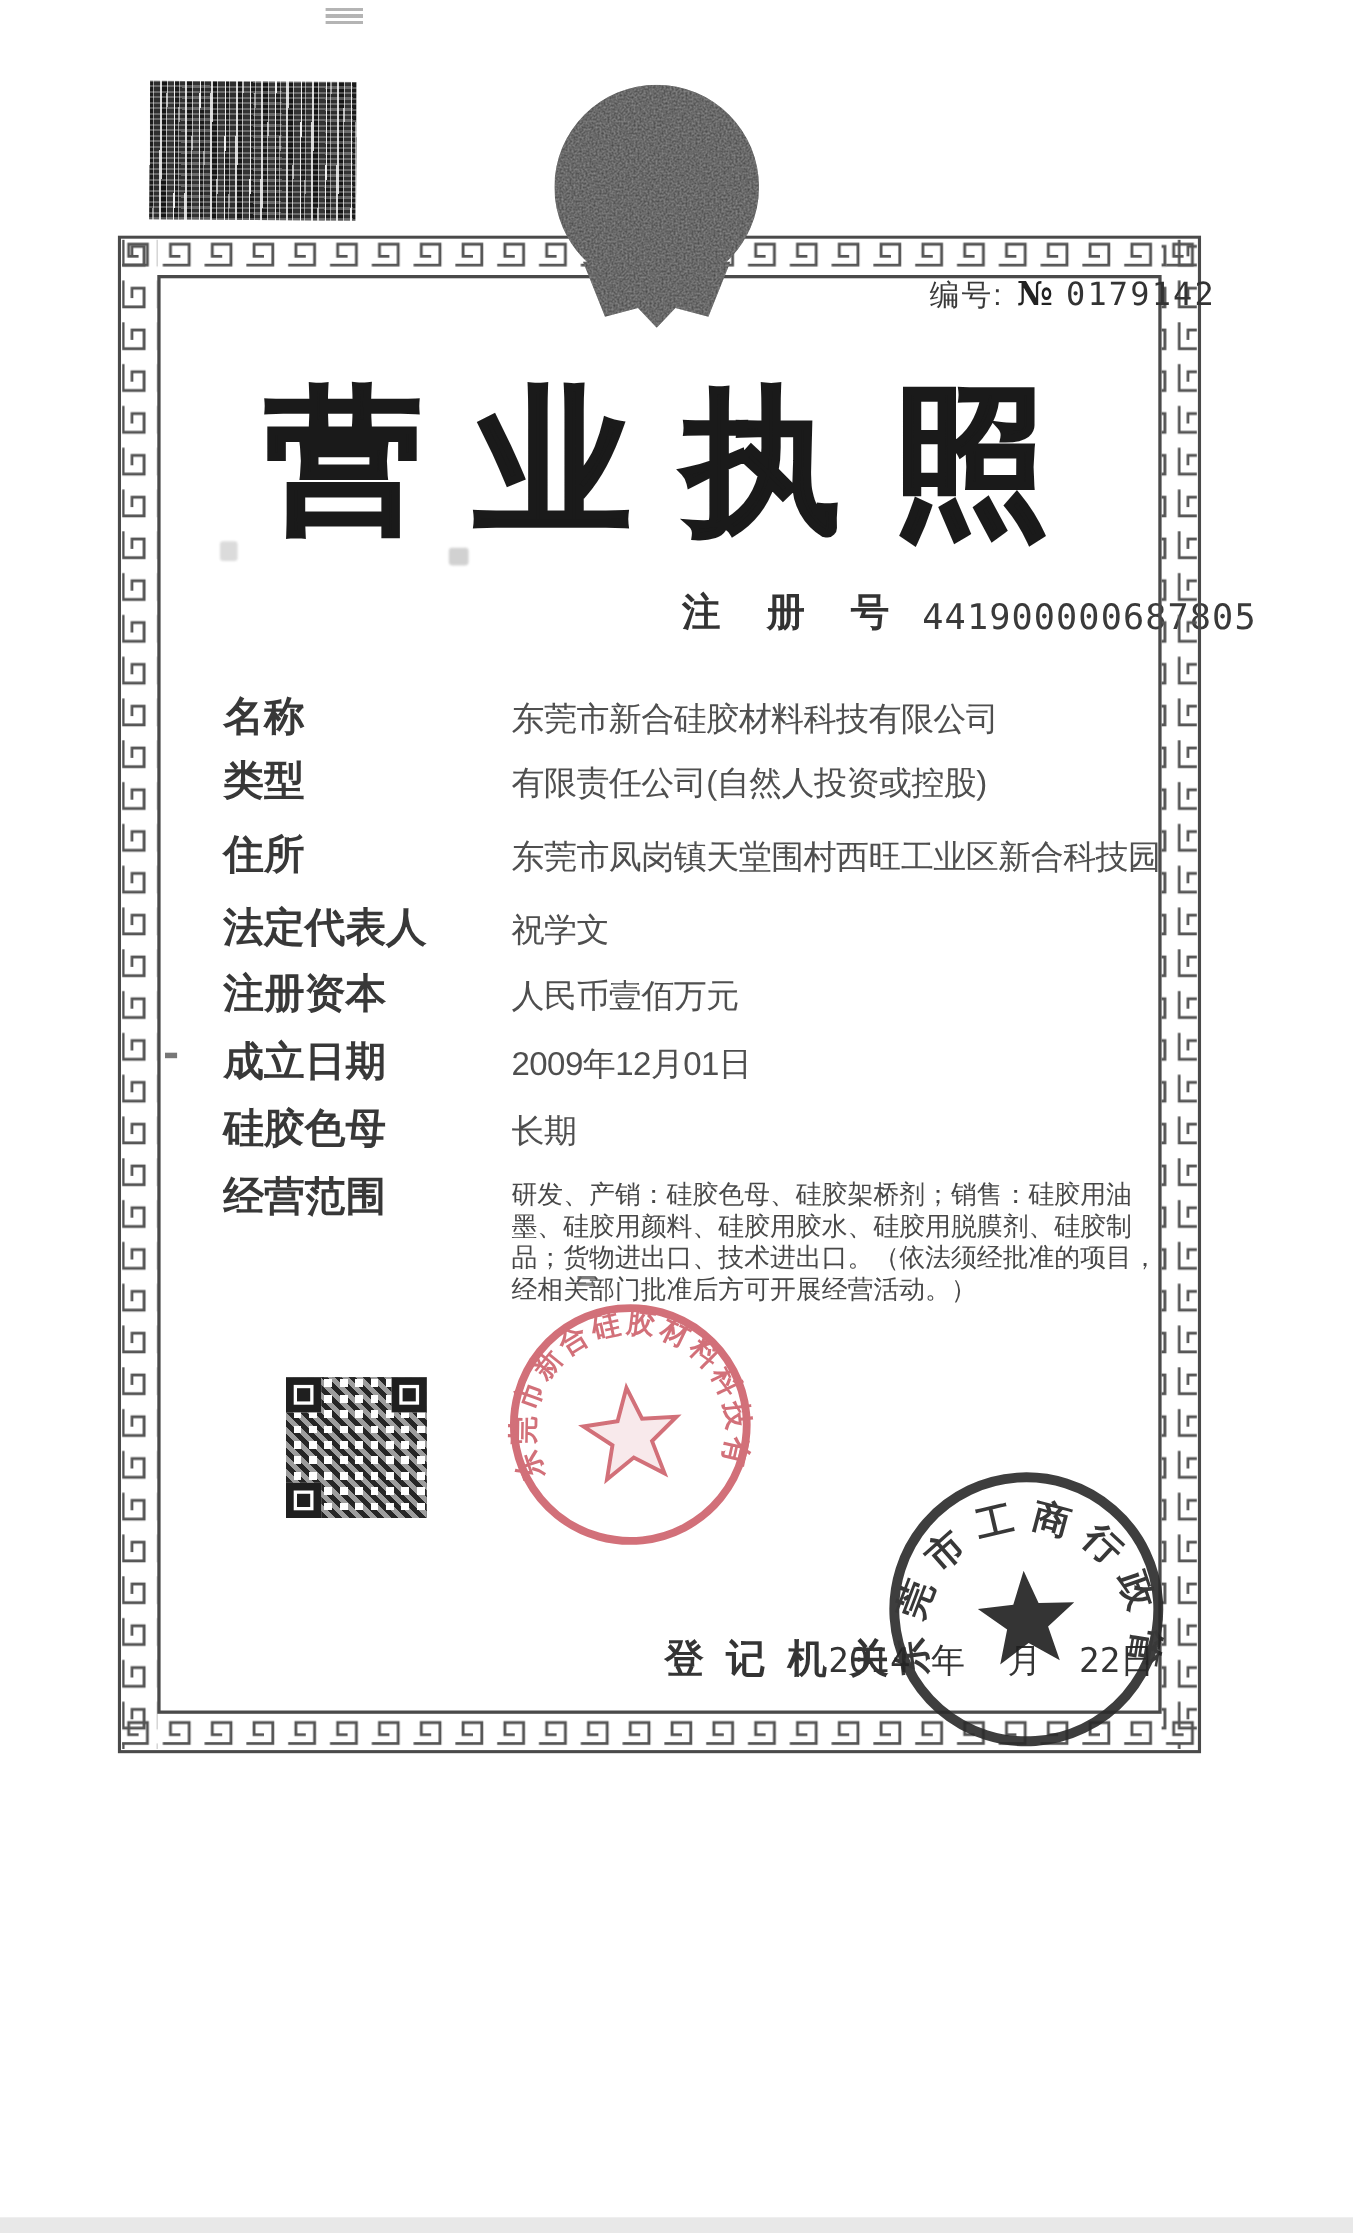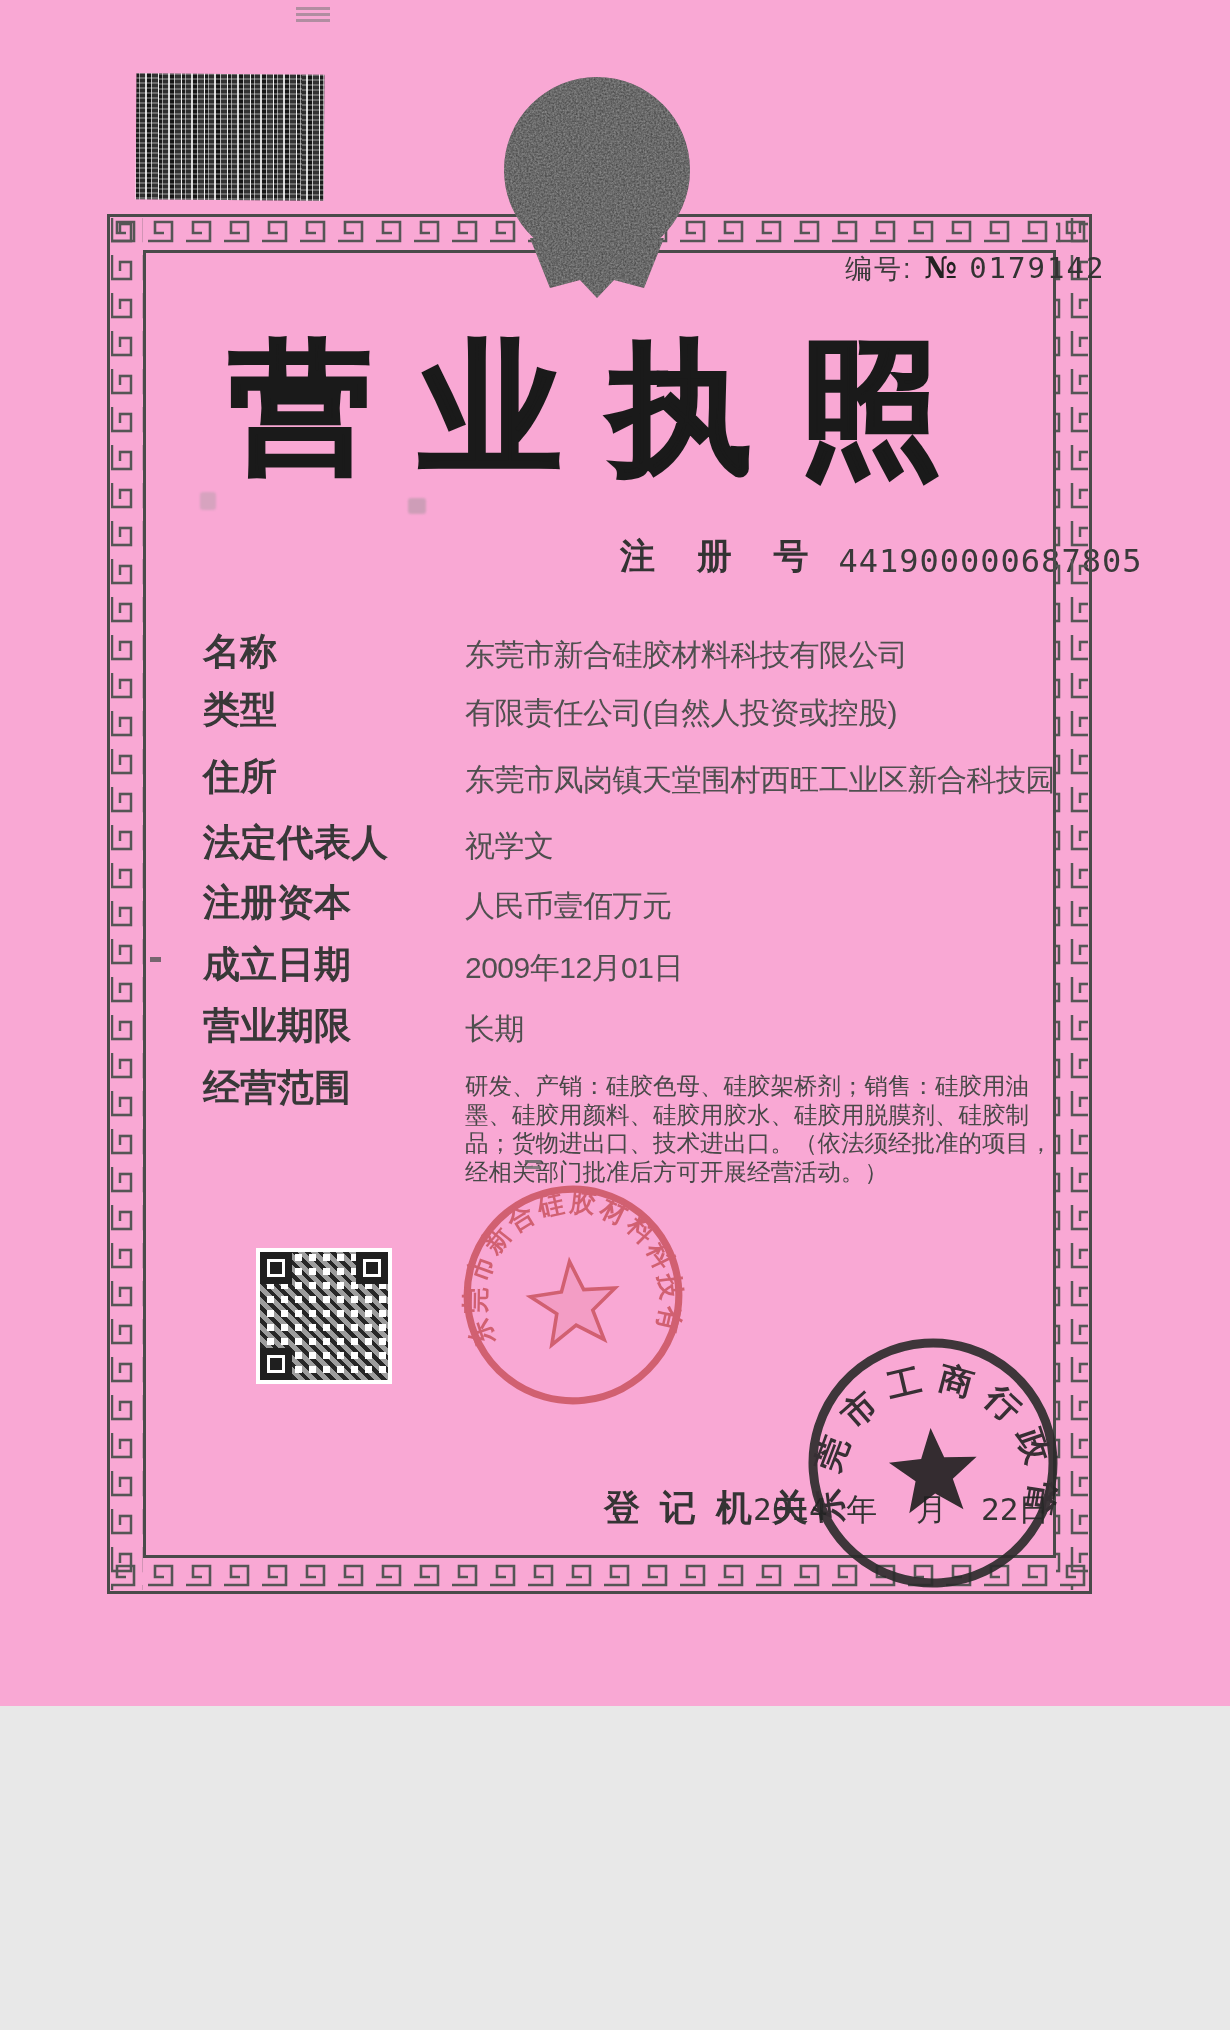--- a/index.html
+++ b/index.html
@@ -1,17 +1,17 @@
 <!DOCTYPE html>
 <html><head>
 <meta charset="utf-8">
 <style>
   html,body{margin:0;padding:0;background:#e8e8e8;}
   .page{
-    position:relative;width:1230px;height:1706px;background:#f9a8d4;
+    position:relative;width:1230px;height:2016px;background:#ffffff;
     overflow:hidden;font-family:"Liberation Sans",sans-serif;color:#3c3c3c;
     margin:0 auto;
   }
   
   .barcode{
     position:absolute;left:136px;top:74px;width:188px;height:126px;
     background:
       repeating-linear-gradient(0deg, rgba(255,255,255,.28) 0 2px, rgba(0,0,0,0) 2px 5px),
       repeating-linear-gradient(90deg,
         #1b1b1b 0 3px,#9a9a9a 3px 4px,#2e2e2e 4px 9px,#d8d8d8 9px 11px,
@@ -21,21 +21,21 @@
   
   .emblem{position:absolute;left:500px;top:70px;z-index:3;}
   .frame{position:absolute;left:107px;top:214px;z-index:1;}
   
   .serial{position:absolute;left:845px;top:250px;z-index:4;display:flex;align-items:baseline;gap:12px;}
   .serial .lab{font-size:27px;color:#3a3a3a;letter-spacing:2px;}
   .serial .nomark{font-family:"DejaVu Serif",serif;font-weight:bold;font-size:30px;color:#222;}
   .serial .sdigits{font-family:"DejaVu Sans Mono",monospace;font-size:29px;letter-spacing:2px;color:#333;}
   
   .title{
-    position:absolute;left:107px;top:330px;width:985px;margin:0;text-align:center;
+    position:absolute;left:107px;top:330px;width:985px;margin:12px;text-align:center;
     font-size:142px;line-height:1.1;font-weight:900;color:#1a1a1a;
     letter-spacing:48px;padding-left:20px;box-sizing:border-box;
     -webkit-text-stroke:3px #1a1a1a;
   }
   
   .regno{position:absolute;left:620px;top:533px;display:flex;align-items:flex-end;}
   .regno-label{font-size:35px;letter-spacing:16px;color:#333;font-weight:600;}
   .regno-value{font-family:"DejaVu Sans Mono",monospace;font-size:32px;color:#3a3a3a;margin-left:14px;letter-spacing:1px;}
   
   .field-row{position:absolute;left:0;width:1230px;height:0;}
@@ -155,21 +155,21 @@
   </div>
   <div class="field-row" style="top:883px">
     <span class="field-label">注册资本</span>
     <span class="field-value">人民币壹佰万元</span>
   </div>
   <div class="field-row" style="top:945px">
     <span class="field-label">成立日期</span>
     <span class="field-value">2009年12月01日</span>
   </div>
   <div class="field-row" style="top:1006px">
-    <span class="field-label">营业期限</span>
+    <span class="field-label">硅胶色母</span>
     <span class="field-value">长期</span>
   </div>
   <div class="field-row" style="top:1068px">
     <span class="field-label">经营范围</span>
     <span class="field-value scope">研发、产销：硅胶色母、硅胶架桥剂；销售：硅胶用油墨、硅胶用颜料、硅胶用胶水、硅胶用脱膜剂、硅胶制品；货物进出口、技术进出口。（依法须经批准的项目，经相关部门批准后方可开展经营活动。）</span>
   </div>
 
   <div class="qr">
     <div class="modules"></div>
     <i class="finder tl"></i>

